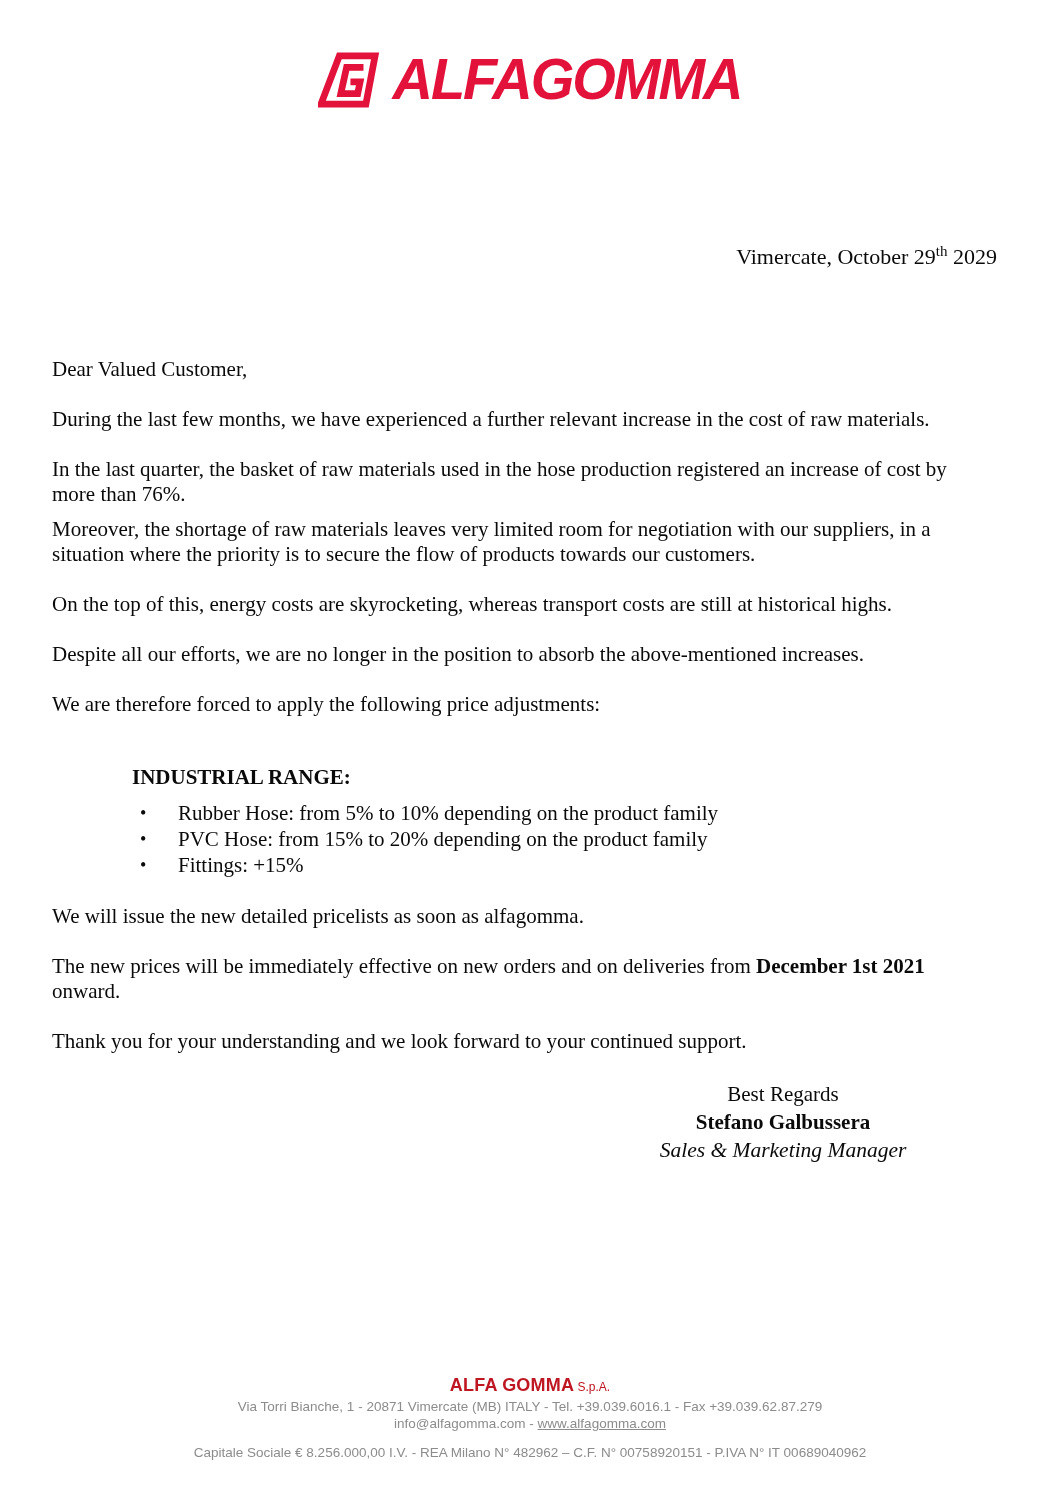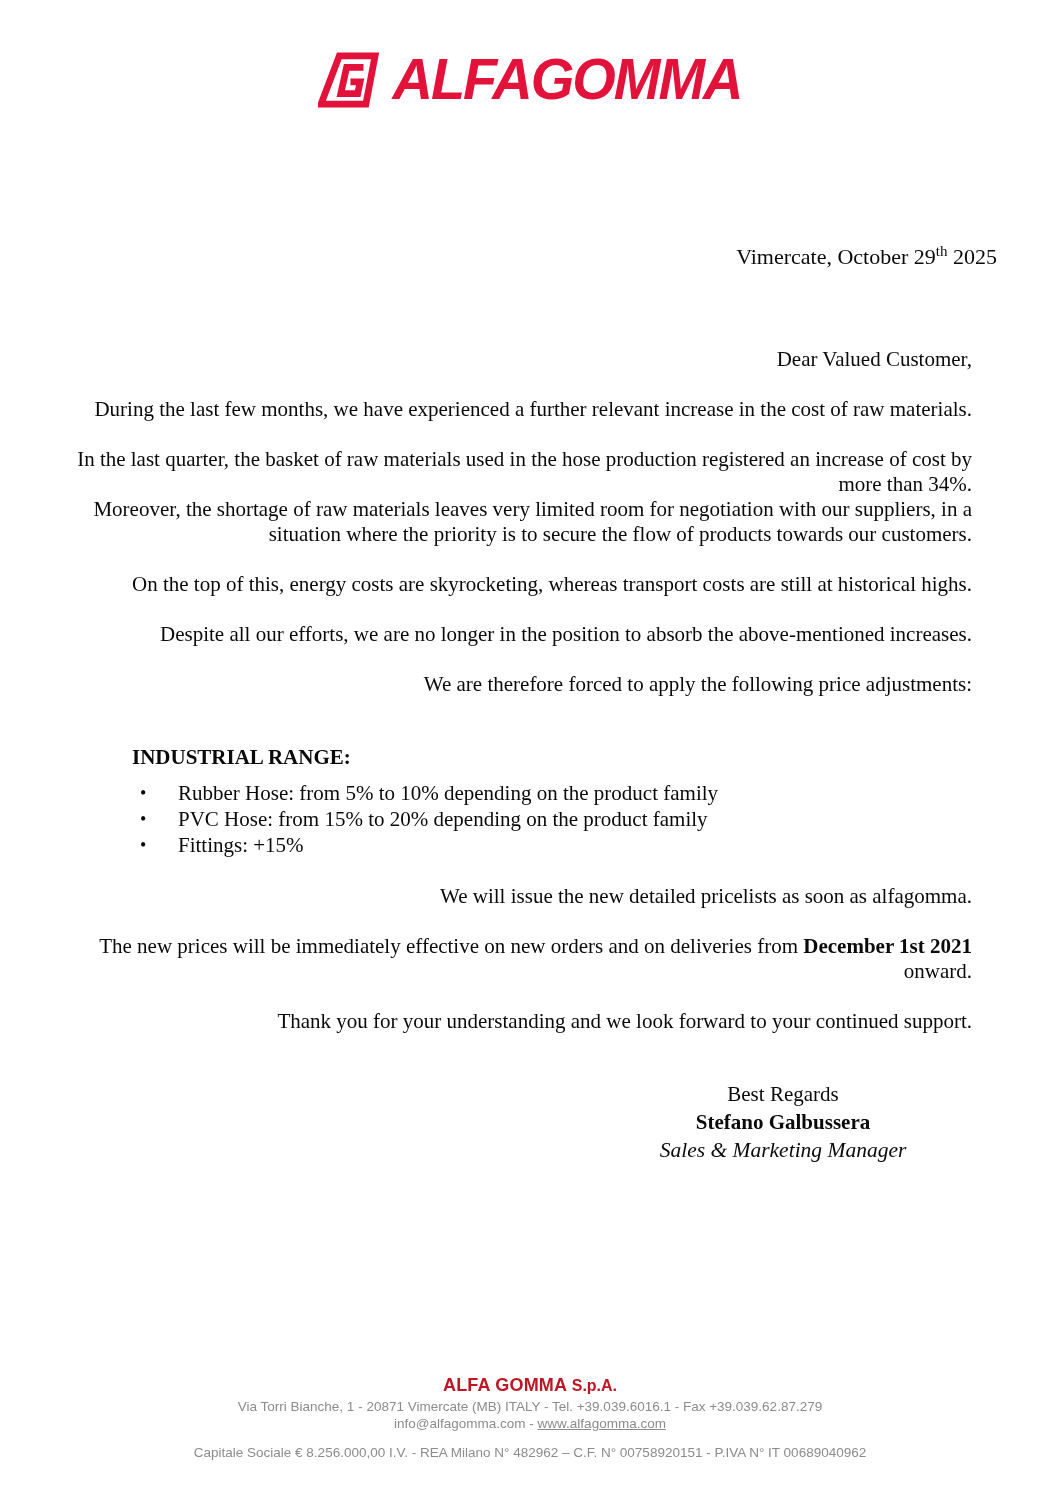--- a/index.html
+++ b/index.html
@@ -39,21 +39,21 @@
     position:absolute;top:244px;right:63px;
     font-size:22px;line-height:26px;
   }
   .dateline sup{font-size:15px;vertical-align:super;line-height:0;}
 
   
   .body-text{
     position:absolute;top:347px;left:52px;width:920px;
     font-size:21px;line-height:25px;
   }
-  .body-text p{margin:0 0 25px 0;text-align:right;}
+  .body-text p{margin:10px 0 25px 0;}
   .body-text p.tight{margin-bottom:0;}
   .salutation{margin-bottom:25px;}
 
   .range-block{margin-top:48px;margin-bottom:26px;}
   .range-heading{
     font-weight:bold;font-size:21px;line-height:25px;
     margin-left:80px;margin-bottom:10px;
   }
   .bullet-item{display:flex;line-height:26px;}
   .bullet-marker{width:38px;margin-left:88px;flex:0 0 auto;font-size:18px;}
@@ -75,48 +75,48 @@
     text-align:center;
     font-family:"Liberation Sans", sans-serif;
     color:var(--footer-gray);
     font-size:13.5px;line-height:17px;
   }
   .footer-brand-line{line-height:22px;}
   .footer-brand{
     color:var(--footer-red);font-weight:bold;font-size:18px;
     letter-spacing:0.2px;
   }
-  .footer-brand-suffix{color:var(--footer-red);font-size:16px;font-weight:bold;}
+  .footer-brand-suffix{color:var(--footer-red);font-size:12px;font-weight:normal;}
   .footer-link{color:var(--footer-gray);text-decoration:underline;cursor:pointer;}
   .footer-registration{margin-top:12px;text-align:center;}
 </style>
 </head>
 <body>
 
 <div class="page">
 
   <header class="logo-row">
     <span class="logo-mark">
       <svg viewBox="0 0 64 58" width="62" height="56" aria-hidden="true">
         <path d="M22 4 L59 4 L49.5 54 L3 54 Z" fill="none" stroke="var(--brand-red)" stroke-width="7"></path>
         <path d="M47 16 L29.5 16 L23.5 43 L41 43 L43.5 31 L33.5 31" fill="none" stroke="var(--brand-red)" stroke-width="7"></path>
       </svg>
     </span>
     <span class="logo-text">ALFAGOMMA</span>
   </header>
 
   <div class="dateline">
-    <span>Vimercate, October 29</span><sup>th</sup><span> 2025</span>
+    <span>Vimercate, October 29</span><sup>th</sup><span> 2029</span>
   </div>
 
   <div class="body-text">
     <p class="salutation">Dear Valued Customer,</p>
 
     <p>During the last few months, we have experienced a further relevant increase in the cost of raw materials.</p>
-    <p class="tight">In the last quarter, the basket of raw materials used in the hose production registered an increase of cost by more than 34%.</p>
+    <p class="tight">In the last quarter, the basket of raw materials used in the hose production registered an increase of cost by more than 76%.</p>
     <p>Moreover, the shortage of raw materials leaves very limited room for negotiation with our suppliers, in a situation where the priority is to secure the flow of products towards our customers.</p>
     <p>On the top of this, energy costs are skyrocketing, whereas transport costs are still at historical highs.</p>
     <p>Despite all our efforts, we are no longer in the position to absorb the above-mentioned increases.</p>
     <p class="tight">We are therefore forced to apply the following price adjustments:</p>
 
     <div class="range-block">
       <div class="range-heading">INDUSTRIAL RANGE:</div>
       <div class="bullet-item">
         <span class="bullet-marker">•</span>
         <span class="bullet-text">Rubber Hose: from 5% to 10% depending on the product family</span>

